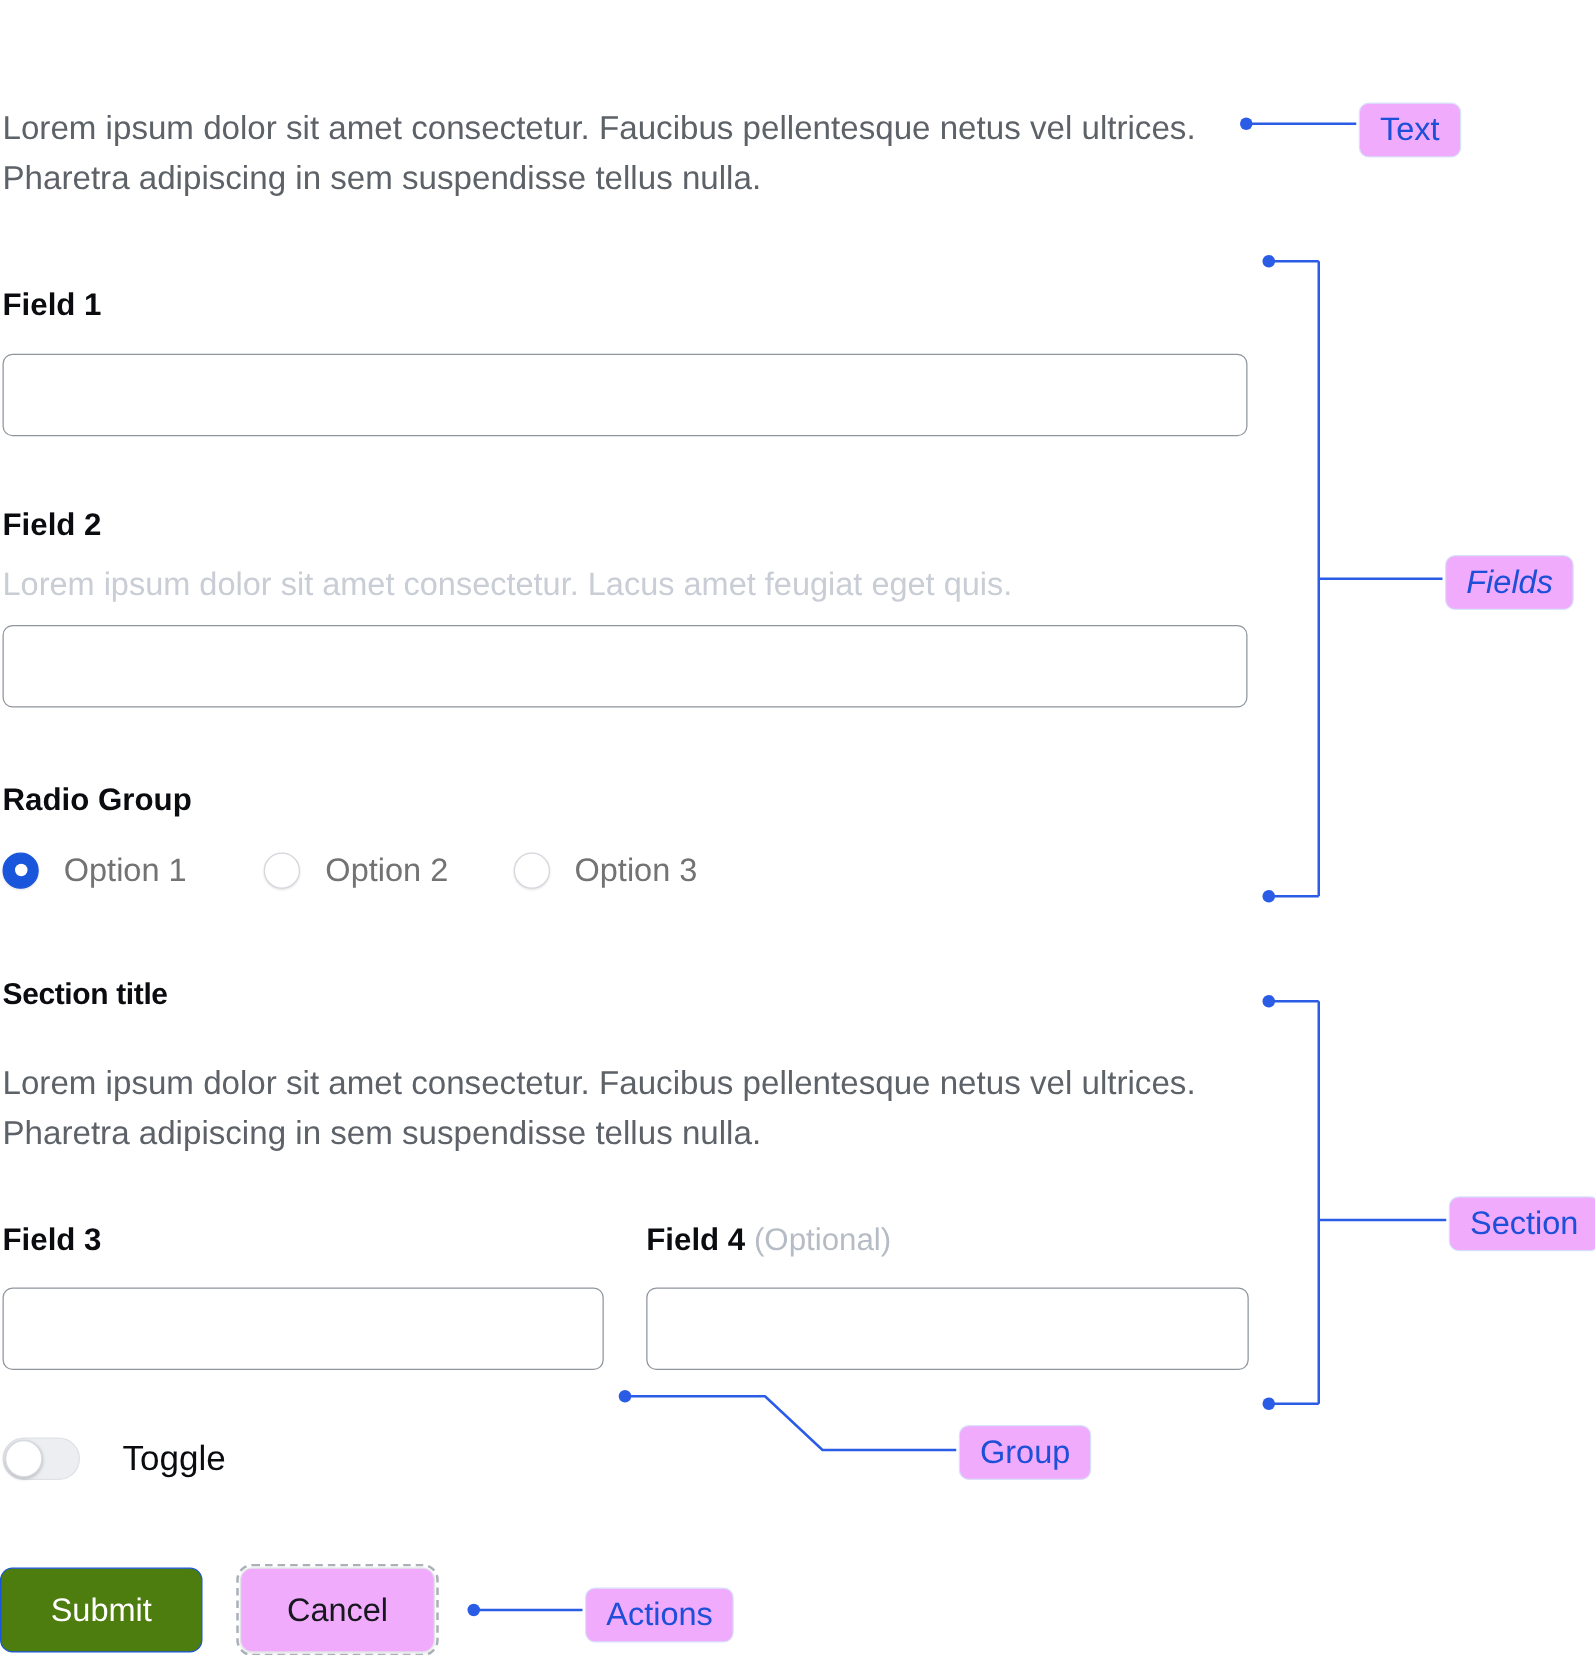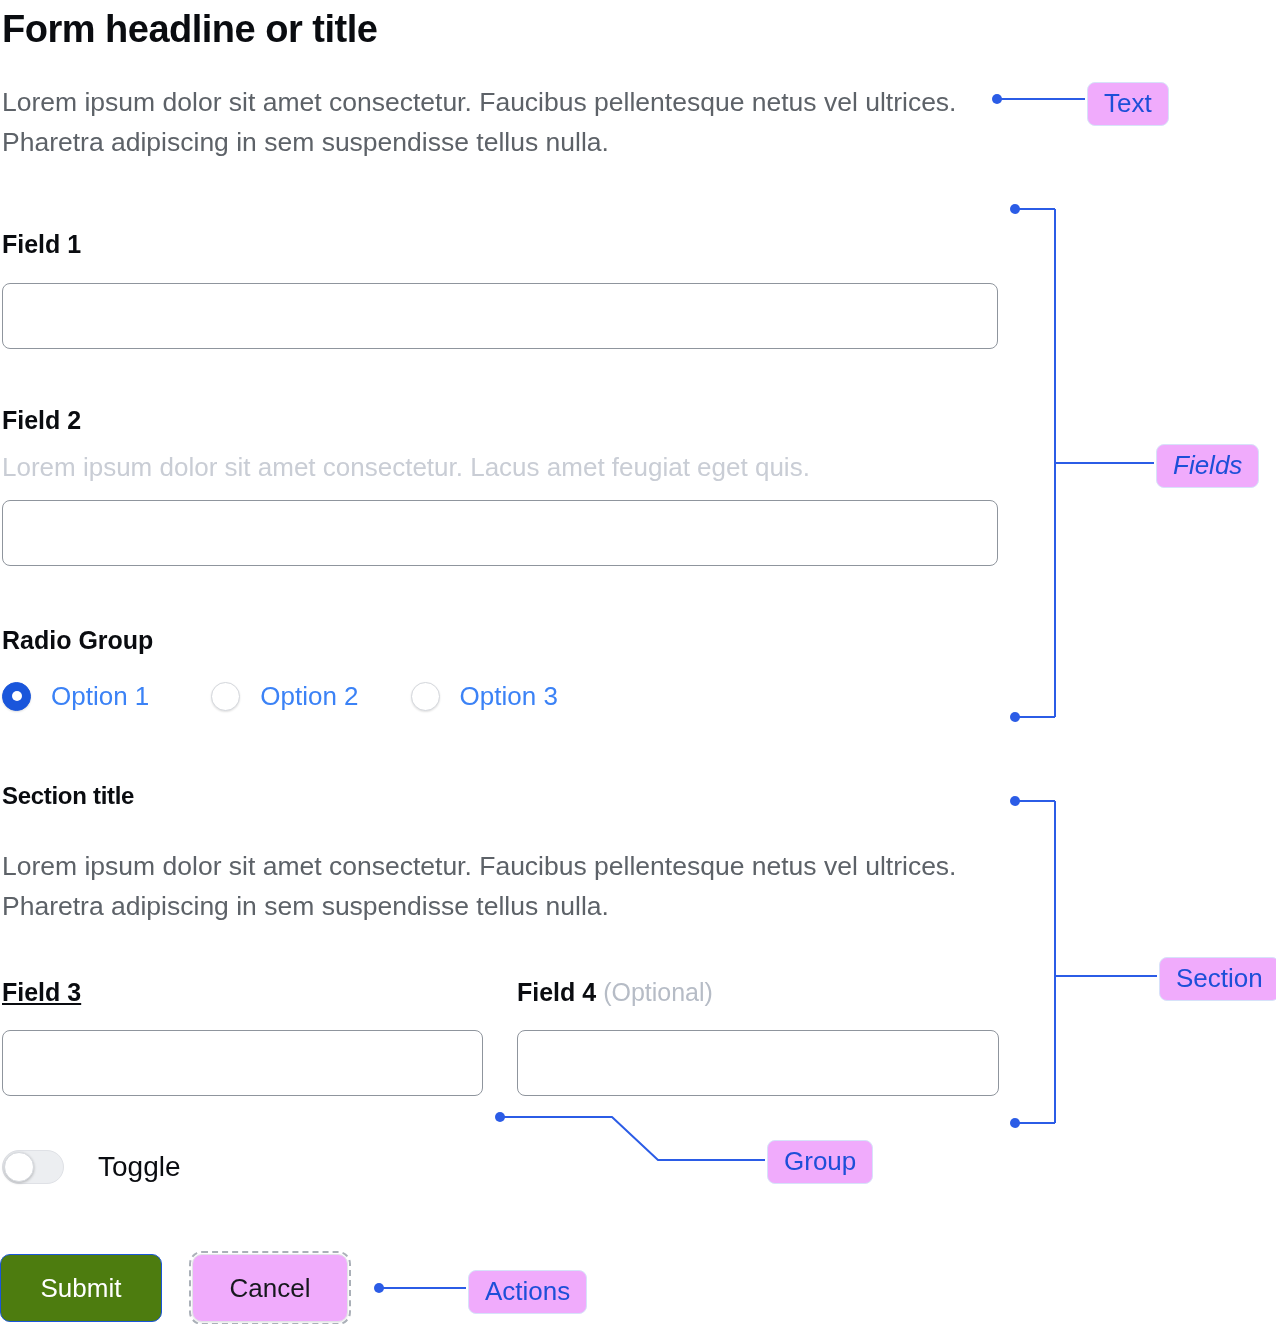--- a/index.html
+++ b/index.html
@@ -109,21 +109,21 @@
     content: "";
     position: absolute;
     left: 50%; top: 50%;
     width: 10px; height: 10px;
     margin: -5px 0 0 -5px;
     border-radius: 50%;
     background: #ffffff;
   }
   .radio-label {
     font-size: 26px;
-    color: #3b82f6;
+    color: #737373;
     margin-left: 20px;
   }
   .radio-gap-1 { margin-left: 62px; }
   .radio-gap-2 { margin-left: 52px; }
 
   
   .toggle-row {
     left: 2px; top: 1150px;
     display: flex;
     align-items: center;
@@ -231,21 +231,20 @@
       <circle cx="997" cy="99" r="5"></circle>
       <circle cx="1015" cy="209" r="5"></circle>
       <circle cx="1015" cy="717" r="5"></circle>
       <circle cx="1015" cy="801" r="5"></circle>
       <circle cx="1015" cy="1123" r="5"></circle>
       <circle cx="500" cy="1117" r="5"></circle>
       <circle cx="379" cy="1288" r="5"></circle>
     </g>
   </svg>
 
-  <h1 class="abs page-title">Form headline or title</h1>
   <p class="abs body-text intro">Lorem ipsum dolor sit amet consectetur. Faucibus pellentesque netus vel ultrices. Pharetra adipiscing in sem suspendisse tellus nulla.</p>
 
   <div class="abs field-label" style="left:2px; top:230px;">Field 1</div>
   <input type="text" class="abs text-input" style="top: 283px;" value="">
 
   <div class="abs field-label" style="left:2px; top:406px;">Field 2</div>
   <div class="abs help-text">Lorem ipsum dolor sit amet consectetur. Lacus amet feugiat eget quis.</div>
   <input type="text" class="abs text-input" style="top: 500px;" value="">
 
   <div class="abs field-label" style="left:2px; top:626px;">Radio Group</div>
@@ -260,21 +259,21 @@
     </div>
     <div class="radio-option radio-gap-2">
       <span class="radio-circle"></span>
       <span class="radio-label">Option 3</span>
     </div>
   </div>
 
   <h2 class="abs section-title">Section title</h2>
   <p class="abs body-text section-desc">Lorem ipsum dolor sit amet consectetur. Faucibus pellentesque netus vel ultrices. Pharetra adipiscing in sem suspendisse tellus nulla.</p>
 
-  <div class="abs field-label" style="left:2px; top:978px;text-decoration:underline;">Field 3</div>
+  <div class="abs field-label" style="left:2px; top:978px;">Field 3</div>
   <div class="abs field-label" style="left:517px; top:978px;">
     <span>Field 4</span>
     <span class="optional-tag">(Optional)</span>
   </div>
   <input type="text" class="abs text-input input-half-left" style="top: 1030px;" value="">
   <input type="text" class="abs text-input input-half-right" style="top: 1030px;" value="">
 
   <div class="abs toggle-row">
     <div class="toggle-track">
       <div class="toggle-knob"></div>

